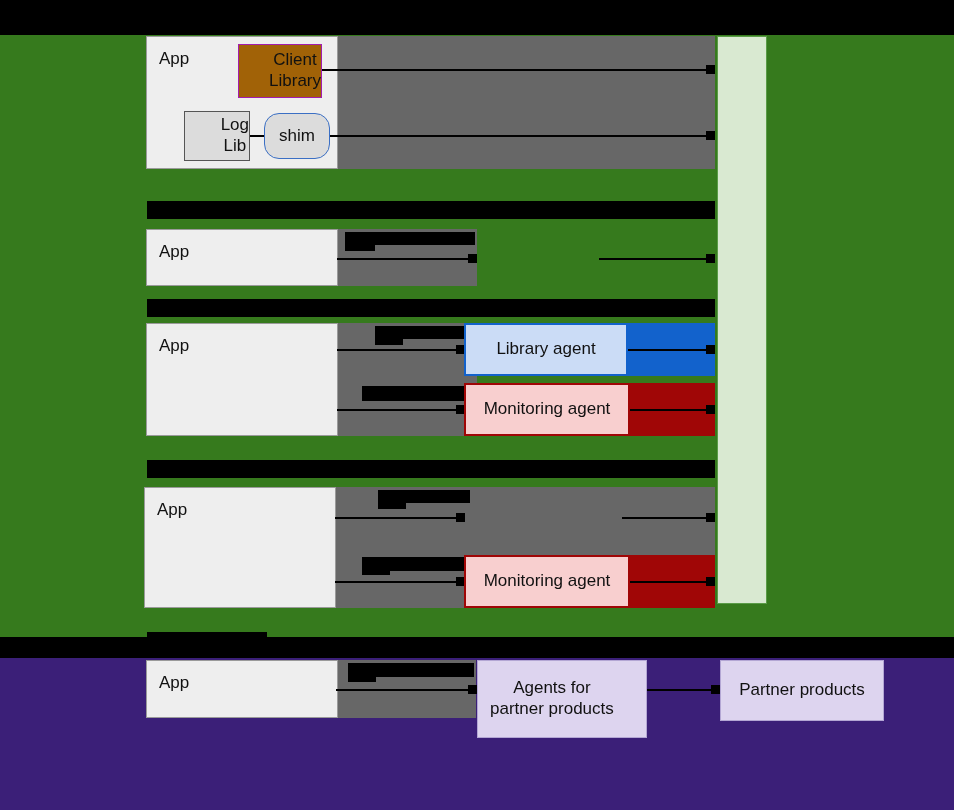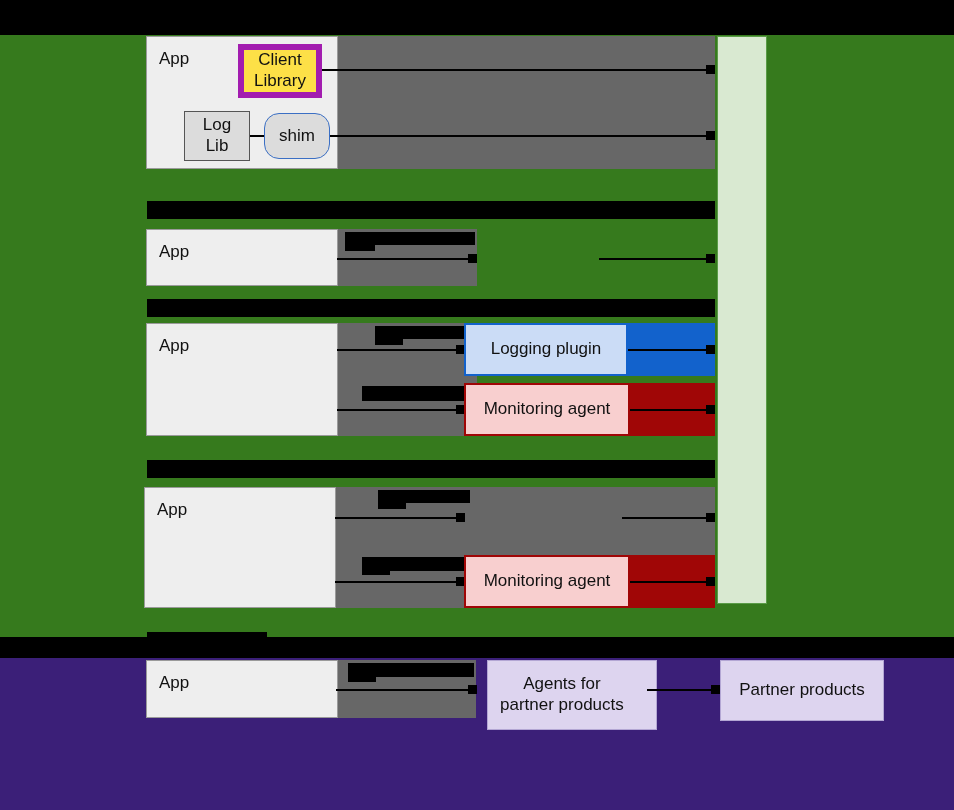--- a/index.html
+++ b/index.html
@@ -28,22 +28,22 @@
   .app-label{position:absolute;left:12px;top:12px;font-size:17px;color:#111;}
   .gray-band{background:#676767;}
   .blue-band{background:#1262cc;}
   .red-band{background:#a00606;}
 
   .node{
     display:flex;align-items:center;justify-content:center;
     font-size:17px;color:#111;text-align:center;line-height:1.22;
   }
   .node.left{justify-content:flex-start;padding-left:12px;}
-  .n-clientlib{background:#fde047;border:6px solid #a21caf;}
-  .n-loglib{background:#dcdcdc;border:1px solid #555;}
+  .n-clientlib{background:#a16207;border:1px solid #a21caf;justify-content:flex-end;}
+  .n-loglib{background:#dcdcdc;border:1px solid #555;justify-content:flex-end;}
   .n-shim{background:#dcdcdc;border:1px solid #3b6fc4;}
   .n-ops{background:#bcdcb0;border:1px solid #5a9b47;}
   .n-logging{background:#cbdcf6;border:2px solid #1262cc;}
   .n-monitor{background:#f8cfcf;border:2px solid #a00606;}
   .n-fluentd{background:#d6d6d6;border:1px solid #c9c9c9;}
   .n-plugin{background:#cbdcf6;border:1px solid #3b6fc4;}
   .n-partner-agents{background:#ddd4ef;border:1px solid #b3a6d4;}
   .n-partner{background:#ddd4ef;border:1px solid #b3a6d4;}
 
   
@@ -129,21 +129,21 @@
 
   <div class="abs redact" style="left:362px;top:386px;width:108px;height:15px;"></div>
 
   <div class="abs wire" style="left:337px;top:349px;width:121px;"></div>
   <div class="abs arrowhead" style="left:456px;top:345px;"></div>
 
   <div class="abs wire" style="left:337px;top:409px;width:121px;"></div>
   <div class="abs arrowhead" style="left:456px;top:405px;"></div>
 
   <div class="abs node n-logging" style="left:464px;top:323px;width:164px;height:53px;">
-    <span>Logging plugin</span>
+    <span>Library agent</span>
   </div>
   <div class="abs wire" style="left:628px;top:349px;width:79px;"></div>
   <div class="abs arrowhead" style="left:706px;top:345px;"></div>
 
   <div class="abs node n-monitor" style="left:464px;top:383px;width:166px;height:53px;">
     <span>Monitoring agent</span>
   </div>
   <div class="abs wire" style="left:630px;top:409px;width:77px;"></div>
   <div class="abs arrowhead" style="left:706px;top:405px;"></div>
 
@@ -188,21 +188,21 @@
   <div class="abs app-box" style="left:146px;top:660px;width:192px;height:58px;">
     <span class="app-label">App</span>
   </div>
 
   <div class="abs redact" style="left:348px;top:663px;width:126px;height:14px;"></div>
   <div class="abs redact" style="left:348px;top:674px;width:28px;height:8px;"></div>
 
   <div class="abs wire" style="left:336px;top:689px;width:134px;"></div>
   <div class="abs arrowhead" style="left:468px;top:685px;"></div>
 
-  <div class="abs node left n-partner-agents" style="left:477px;top:660px;width:170px;height:70px;margin-left:10px;">
+  <div class="abs node left n-partner-agents" style="left:477px;top:660px;width:170px;height:78px;">
     <span style="white-space:pre-line;">Agents for
 partner products</span>
   </div>
 
   <div class="abs wire" style="left:647px;top:689px;width:66px;"></div>
   <div class="abs arrowhead" style="left:711px;top:685px;"></div>
 
   <div class="abs node n-partner" style="left:720px;top:660px;width:164px;height:61px;">
     <span>Partner products</span>
   </div>

